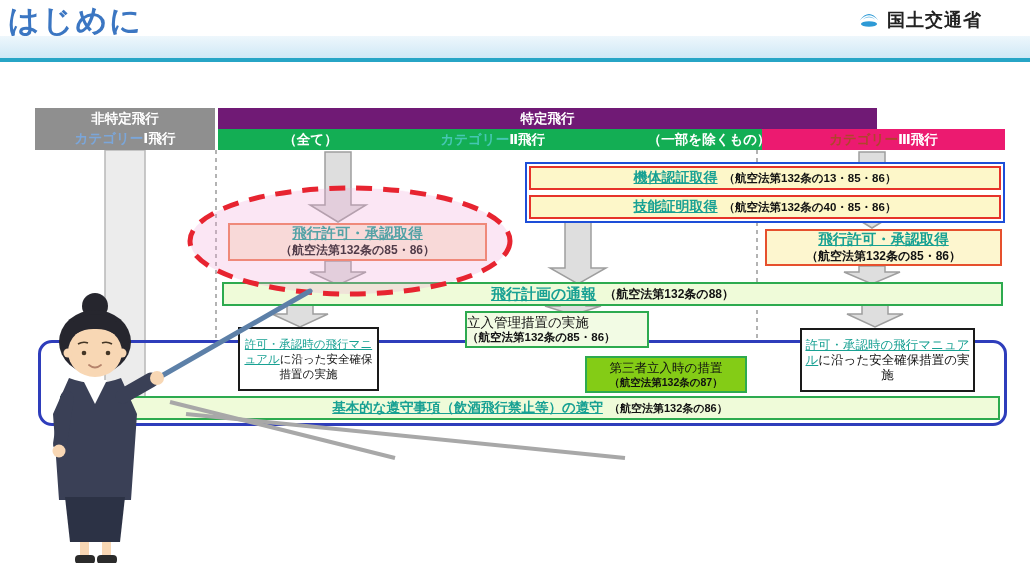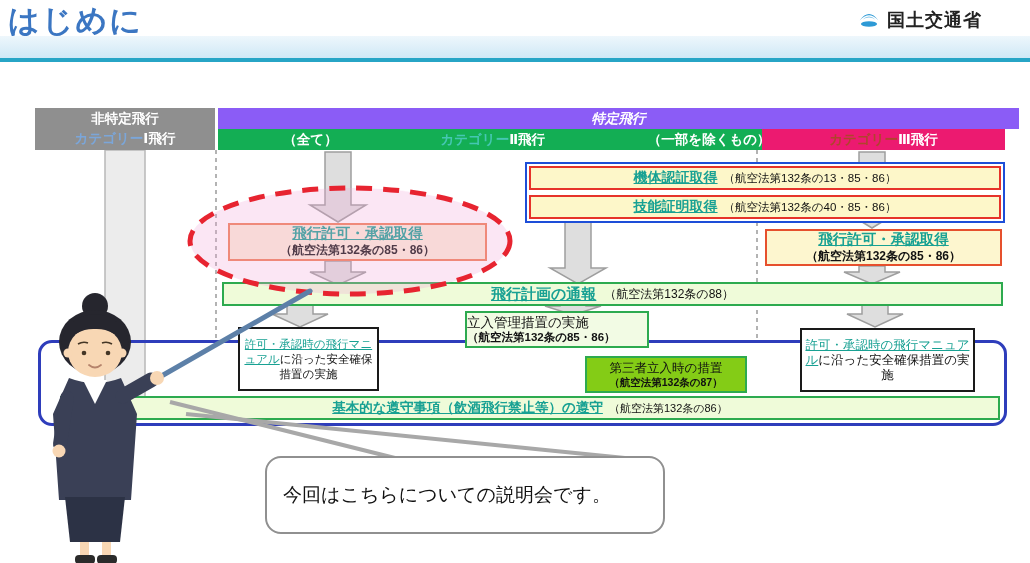--- a/index.html
+++ b/index.html
@@ -8,27 +8,27 @@
   .abs{position:absolute;}
   #page-title{left:8px;top:0px;font-size:31px;font-weight:bold;color:#3b76c2;letter-spacing:2px;}
   #band{left:0;top:36px;width:1030px;height:22px;background:linear-gradient(#eef7fc,#cfe8f6);}
   #band-line{left:0;top:58px;width:1030px;height:4px;background:#27a5c6;}
   #logo{left:856px;top:5px;display:flex;align-items:center;gap:5px;}
   #logo .txt{font-size:18px;font-weight:600;color:#222;letter-spacing:1px;}
 
   
   .hdr{color:#fff;font-weight:bold;font-size:13.5px;display:flex;align-items:center;justify-content:center;}
   #hdr-gray{left:35px;top:108px;width:180px;height:42px;background:#8f8f8f;flex-direction:column;line-height:20px;}
-  #hdr-blue{left:218px;top:108px;width:801px;height:21px;background:#8b5cf6;font-style:italic;}
+  #hdr-blue{left:218px;top:108px;width:659px;height:21px;background:#701a75;}
   #hdr-green{left:218px;top:129px;width:618px;height:21px;background:#13ae54;justify-content:space-around;padding:0 14px;box-sizing:border-box;}
   #hdr-pink{left:762px;top:129px;width:243px;height:21px;background:#ec1a70;}
   .cat1-pre{color:#7ba6d9;} .cat2-pre{color:#45c7b2;} .cat3-pre{color:#b0442c;}
 
   
-  .law{font-weight:400;color:#111;}
+  .law{font-weight:700;color:#111;}
   .tlink{color:#18a193;font-weight:bold;text-decoration:underline;}
   #cert-wrap{left:525px;top:162px;width:472px;height:53px;background:#fff;border:2px solid #1d4ed8;
              display:flex;flex-direction:column;justify-content:space-between;padding:2px;box-sizing:content-box;}
   .cert-row{height:24px;background:#fdf7c9;border:2px solid #e6332a;display:flex;align-items:center;justify-content:center;gap:6px;box-sizing:border-box;}
   .cert-row .tlink{font-size:14px;} .cert-row .law{font-size:11.5px;}
   #perm-left{left:228px;top:223px;width:259px;height:38px;background:#fbeed9;border:2px solid #ef7e57;}
   #perm-right{left:765px;top:229px;width:237px;height:37px;background:#fdf6cf;border:2px solid #e6502d;}
   .perm{display:flex;flex-direction:column;align-items:center;justify-content:center;box-sizing:border-box;line-height:17px;}
   .perm .tlink{font-size:14.5px;} .perm .law{font-size:12px;font-weight:600;}
   #plan-bar{left:222px;top:282px;width:781px;height:24px;background:#effbd9;border:2px solid #2daa4f;box-sizing:border-box;
@@ -179,17 +179,14 @@
       <line x1="42" y1="106" x2="35" y2="152" stroke="#3a4056" stroke-width="14" stroke-linecap="round"></line>
       <circle cx="34" cy="159" r="6.5" fill="#f8d7b4"></circle>
       <path d="M40,205 L100,205 L95,250 L45,250 Z" fill="#2c3245"></path>
       <rect x="55" y="250" width="9" height="14" fill="#f8d7b4"></rect>
         <rect x="77" y="250" width="9" height="14" fill="#f8d7b4"></rect>
       <rect x="50" y="263" width="20" height="9" rx="4" fill="#2b2b2b"></rect>
         <rect x="72" y="263" width="20" height="9" rx="4" fill="#2b2b2b"></rect>
     </g>
   </svg>
 
-  <div class="abs" id="callout">
-    <span>今回はこちらについての説明会です。</span>
-  </div>
 
 </div>
 
 </body></html>

